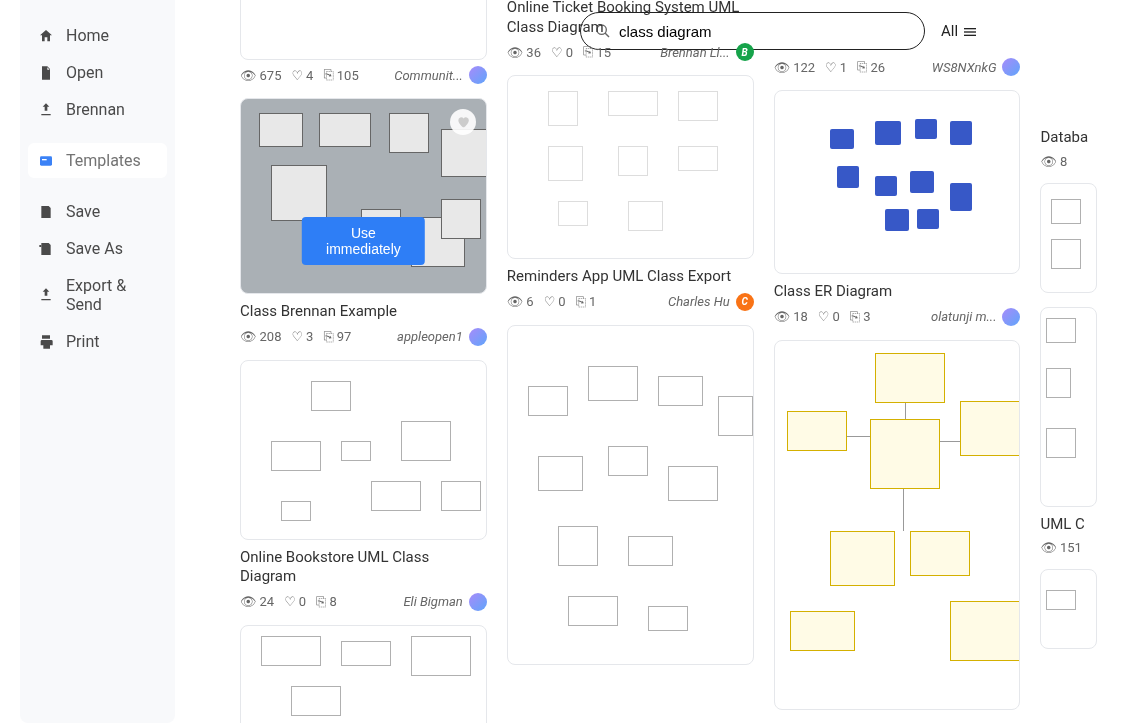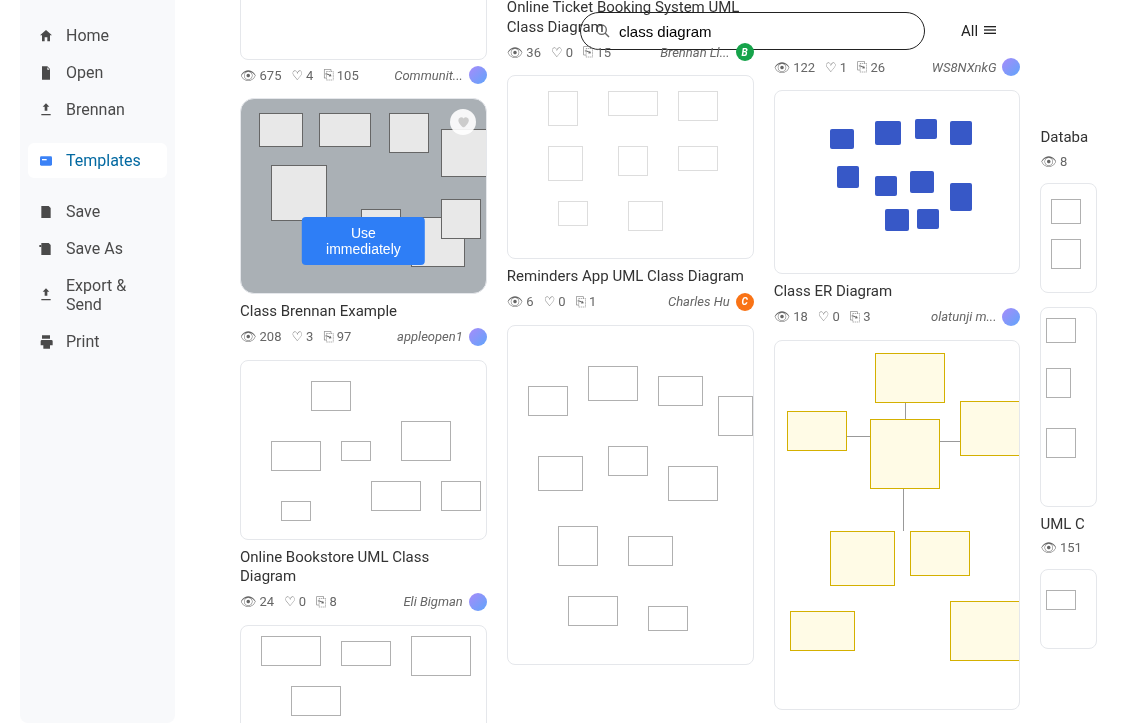--- a/index.html
+++ b/index.html
@@ -1,25 +1,25 @@
 <!DOCTYPE html>
 <html><head>
 <meta charset="utf-8">
 <style>
 * { margin: 0; padding: 0; box-sizing: border-box; }
 body { font-family: -apple-system, BlinkMacSystemFont, "Segoe UI", Roboto, sans-serif; background: #fff; overflow: hidden; width: 1142px; height: 723px; position: relative; }
 .sidebar { position: absolute; left: 20px; top: 0; width: 155px; height: 723px; background: #f8f9fb; border-radius: 0 0 8px 8px; padding: 18px 8px; }
 .sidebar-item { display: flex; align-items: center; padding: 8px 10px; border-radius: 6px; color: #4a4a4a; font-size: 16px; cursor: pointer; margin-bottom: 2px; }
-.sidebar-item.active { background: #fff; color: #0369a1; }
+.sidebar-item.active { background: #fff; color: #737373; }
 .sidebar-item .ico { width: 16px; height: 16px; margin-right: 12px; display: inline-flex; align-items: center; justify-content: center; }
 .sidebar-sep { height: 14px; }
-.topbar { position: absolute; top: 12px; left: 580px; right: 80px; display: flex; align-items: center; gap: 36px; }
+.topbar { position: absolute; top: 12px; left: 580px; right: 80px; display: flex; align-items: center; gap: 16px; }
 .search { flex: 0 0 345px; height: 38px; border: 1px solid #222; border-radius: 19px; display: flex; align-items: center; padding: 0 14px; gap: 8px; }
 .search input { border: none; outline: none; font-size: 15px; flex: 1; background: transparent; }
-.all-btn { display: flex; align-items: flex-start; gap: 4px; font-size: 15px; color: #222; cursor: pointer; }
+.all-btn { display: flex; align-items: flex-end; gap: 4px; font-size: 15px; color: #222; cursor: pointer; }
 .content { position: absolute; left: 195px; top: 0; right: 0; bottom: 0; overflow: hidden; padding-top: 0; }
 .columns { display: flex; gap: 20px; padding: 0 45px 0 45px; }
 .col { width: 262px; display: flex; flex-direction: column; gap: 14px; }
 .col1 { margin-top: -60px; }
 .col2 { margin-top: -10px; }
 .col3 { margin-top: 52px; }
 .col4 { margin-top: 120px; }
 .card { width: 100%; }
 .thumb { width: 100%; background: #fff; border: 1px solid #e5e7eb; border-radius: 8px; position: relative; overflow: hidden; }
 .card-title { font-size: 15px; color: #333; margin-top: 8px; line-height: 1.3; }
@@ -159,21 +159,21 @@
               </span>
       </div>
       <div class="author">
               <span>Communit...</span>
               <span class="avatar"></span>
             </div>
     </div>
   </div>
 
   <div class="card">
-    <div class="thumb thumb-dark" style="height:196px;border-radius:14px;">
+    <div class="thumb thumb-dark" style="height:196px;">
       <div class="dshape" style="left:18px;top:14px;width:44px;height:34px;"></div>
       <div class="dshape" style="left:78px;top:14px;width:52px;height:34px;"></div>
       <div class="dshape" style="left:148px;top:14px;width:40px;height:40px;"></div>
       <div class="dshape" style="left:200px;top:30px;width:50px;height:48px;"></div>
       <div class="dshape" style="left:30px;top:66px;width:56px;height:56px;"></div>
       <div class="dshape" style="left:120px;top:110px;width:40px;height:24px;"></div>
       <div class="dshape" style="left:170px;top:118px;width:54px;height:50px;"></div>
       <div class="dshape" style="left:200px;top:100px;width:40px;height:40px;"></div>
       <span class="fav">
               <svg width="14" height="14" viewBox="0 0 24 24" fill="#ccc">
@@ -277,21 +277,21 @@
     <div class="thumb" style="height:184px;">
       <div class="dbox" style="left:40px;top:15px;width:30px;height:35px;border:1px solid #ddd;"></div>
       <div class="dbox" style="left:100px;top:15px;width:50px;height:25px;border:1px solid #ddd;"></div>
       <div class="dbox" style="left:170px;top:15px;width:40px;height:30px;border:1px solid #ddd;"></div>
       <div class="dbox" style="left:40px;top:70px;width:35px;height:35px;border:1px solid #ddd;"></div>
       <div class="dbox" style="left:110px;top:70px;width:30px;height:30px;border:1px solid #ddd;"></div>
       <div class="dbox" style="left:170px;top:70px;width:40px;height:25px;border:1px solid #ddd;"></div>
       <div class="dbox" style="left:50px;top:125px;width:30px;height:25px;border:1px solid #ddd;"></div>
       <div class="dbox" style="left:120px;top:125px;width:35px;height:30px;border:1px solid #ddd;"></div>
     </div>
-    <div class="card-title">Reminders App UML Class Diagram</div>
+    <div class="card-title">Reminders App UML Class Export</div>
     <div class="card-meta">
       <div class="stats">
         <span class="stat">
                 <span>👁</span>
                 <span>6</span>
               </span>
         <span class="stat">
                 <span>♡</span>
                 <span>0</span>
               </span>

